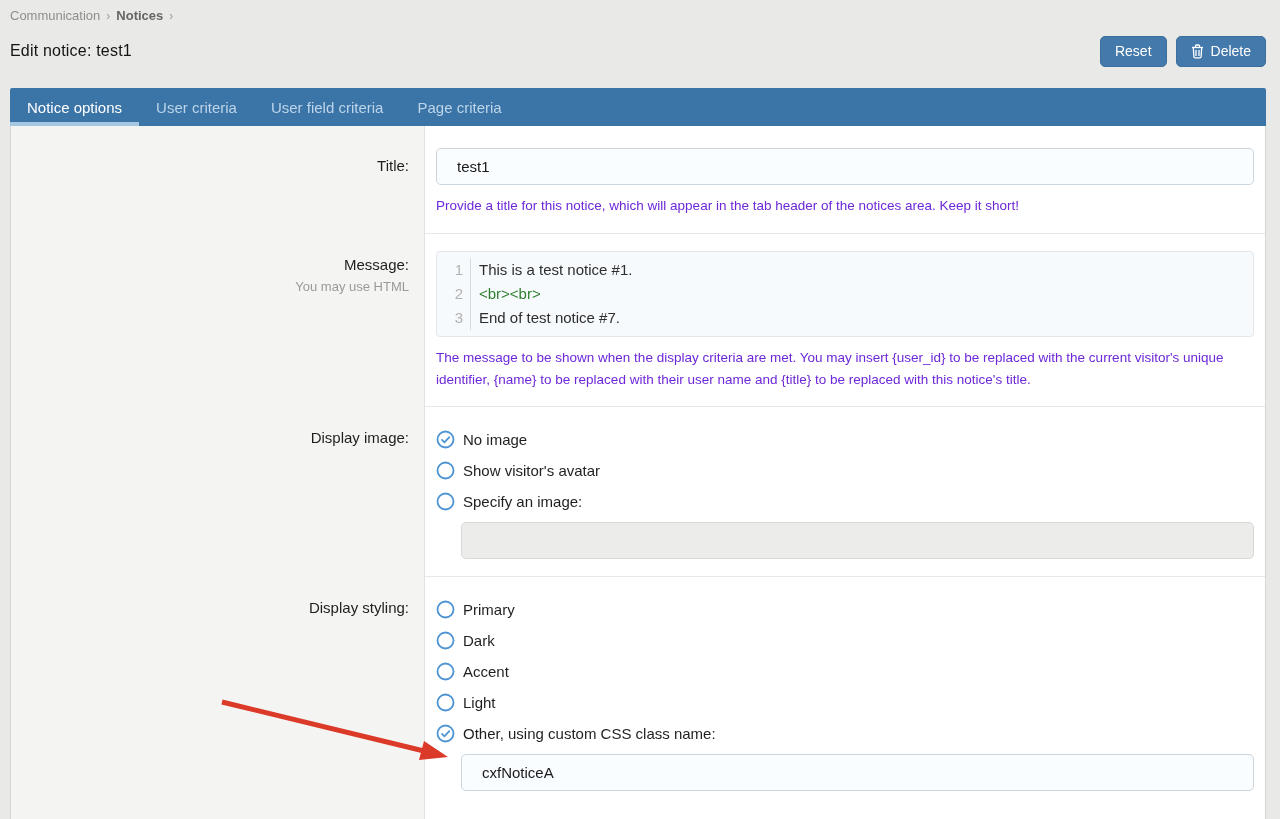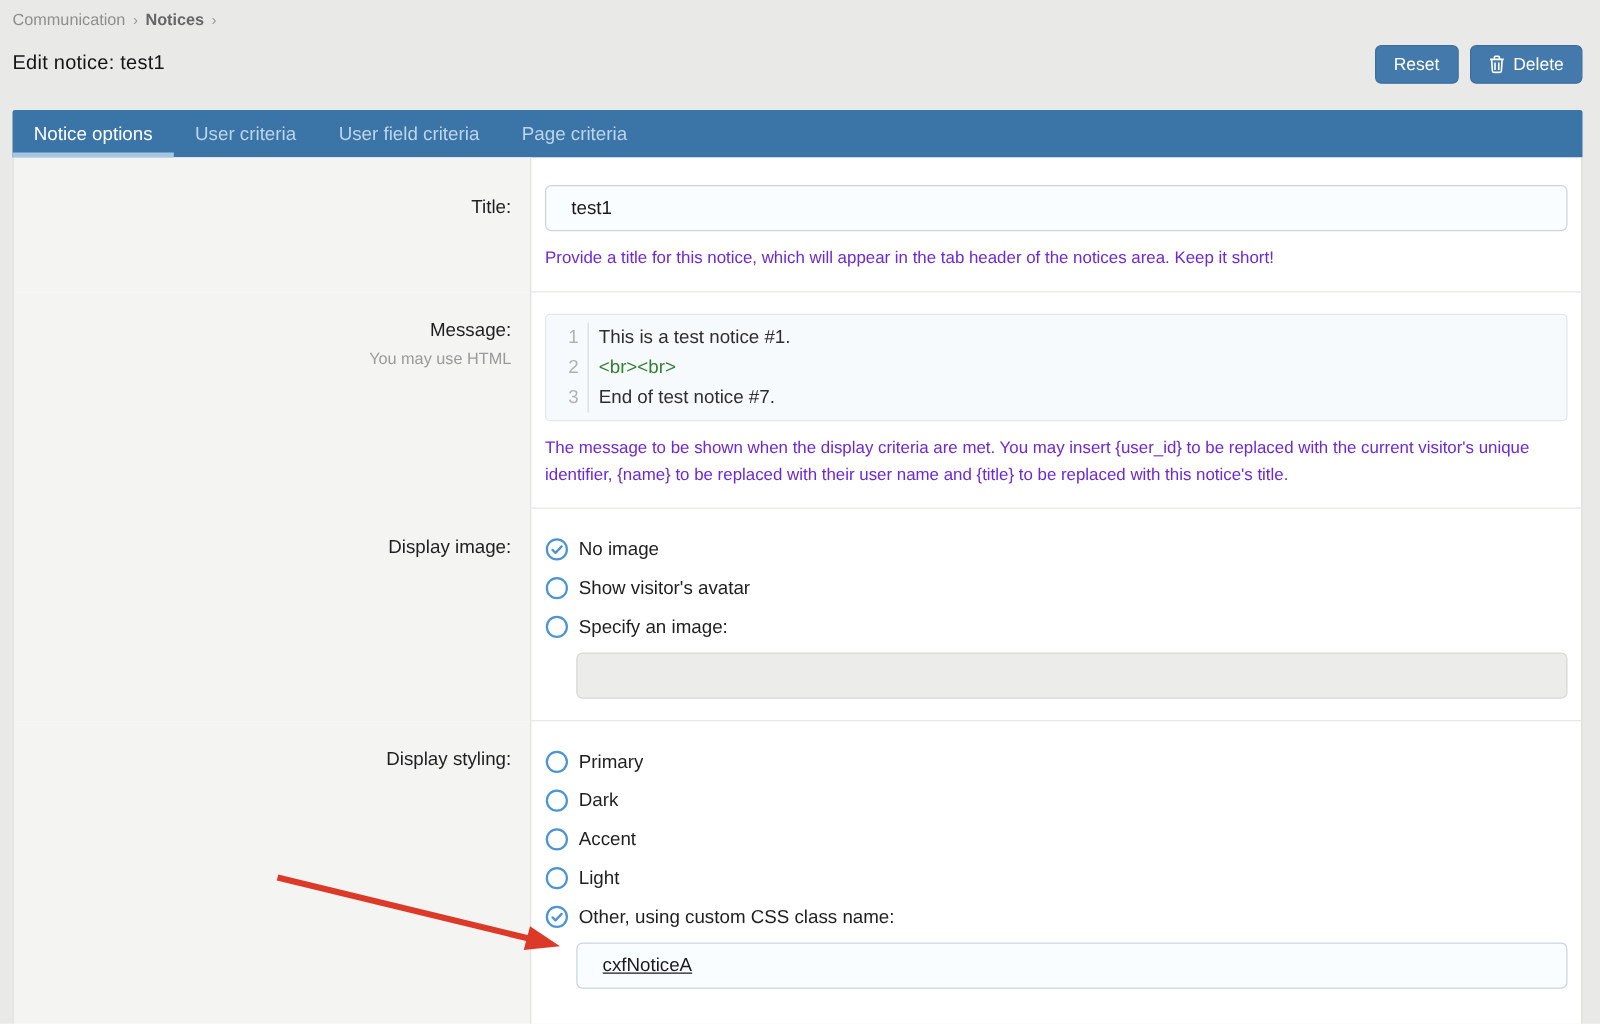--- a/index.html
+++ b/index.html
@@ -92,21 +92,21 @@
   .gutter div { height: 24px; }
   .code-lines { flex: 1; padding-left: 8px; color: #2e2e2e; }
   .code-lines div { height: 24px; white-space: pre; }
   .code-lines .tag { color: #317f31; }
 
   
   .radio-option { display: flex; align-items: center; gap: 8px; height: 31px; cursor: pointer; }
   .radio-option .opt-label { font-size: 15px; color: #1f1f1f; }
   .radio-icon { width: 19px; height: 19px; flex: 0 0 19px; display: block; }
 
-  .mt5 { margin-top: 5px; text-decoration: underline; }
+  .mt5 { margin-top: 5px; }
 
   
   .arrow-overlay { position: absolute; left: 0; top: 0; pointer-events: none; }
 </style>
 </head>
 <body>
 
 <div class="page-header">
   <div class="breadcrumb">
     <span class="crumb">Communication</span><span class="sep">›</span><span class="crumb bold">Notices</span><span class="sep">›</span>

